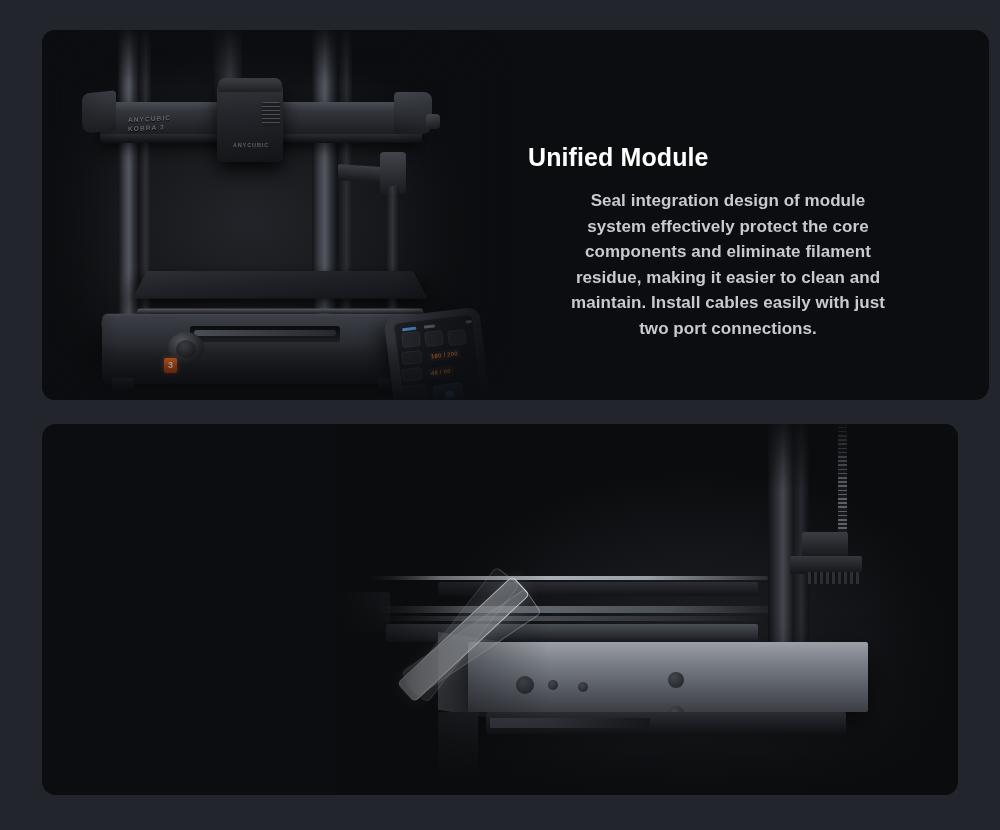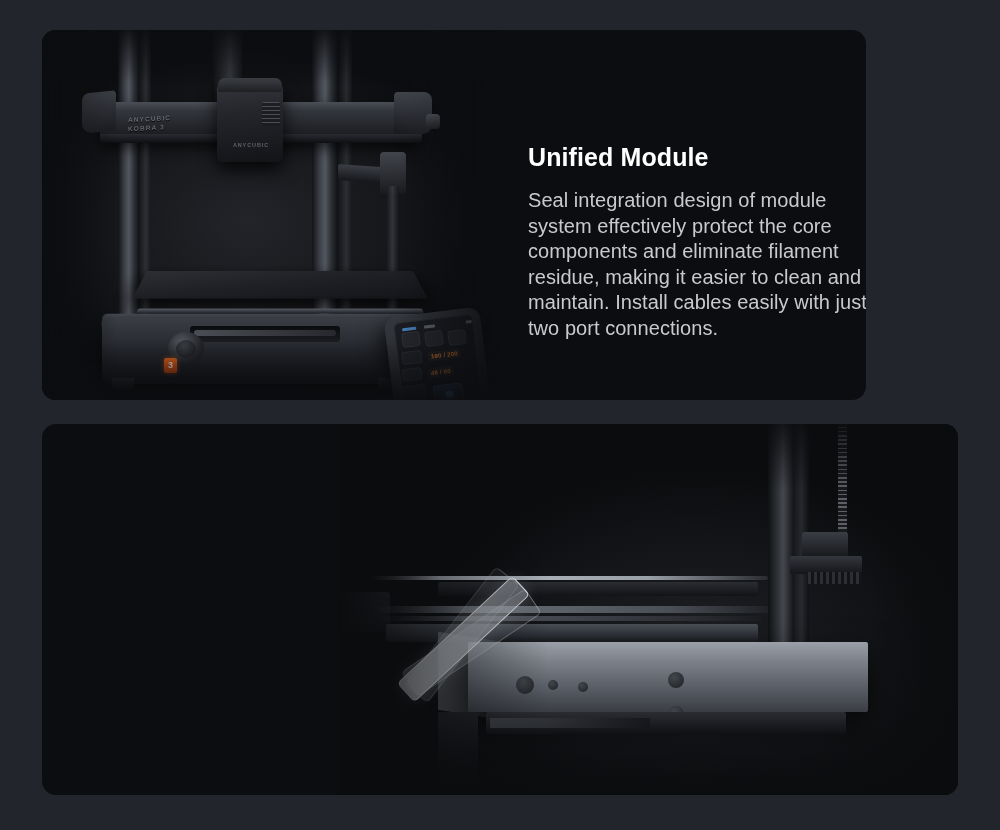--- a/index.html
+++ b/index.html
@@ -19,41 +19,42 @@
   }
 
   
   .card {
     position:absolute;
     background:#0c0d10;
     border-radius:14px;
     overflow:hidden;
   }
 
-  #card-unified  { left:42px; top:30px;  width:824px; height:370px; }
+  #card-unified  { left:42px; top:30px;  width:947px; height:370px; }
   #card-comfort  { left:42px; top:424px; width:916px; height:371px; }
 
   
   .textblock { position:absolute; z-index:6; }
 
   .card-title {
     color:#ffffff;
     font-size:25px;
     font-weight:700;
     letter-spacing:.1px;
     line-height:1.2;
     white-space:nowrap;
   }
   .card-body {
     color:#c9cace;
-    font-size:20px;
-    font-weight:400;
+    font-size:17px;
+    font-weight:700;
     line-height:25.5px;
     letter-spacing:.05px;
     white-space:pre-line;
+    text-align:center;
   }
 
   #unified-text { left:486px; top:112px; width:400px; }
   #unified-text .card-body { margin-top:16px; }
 
   
   .art1 {
     position:absolute; left:0; top:0; width:470px; height:370px;
     z-index:2;
     background:

